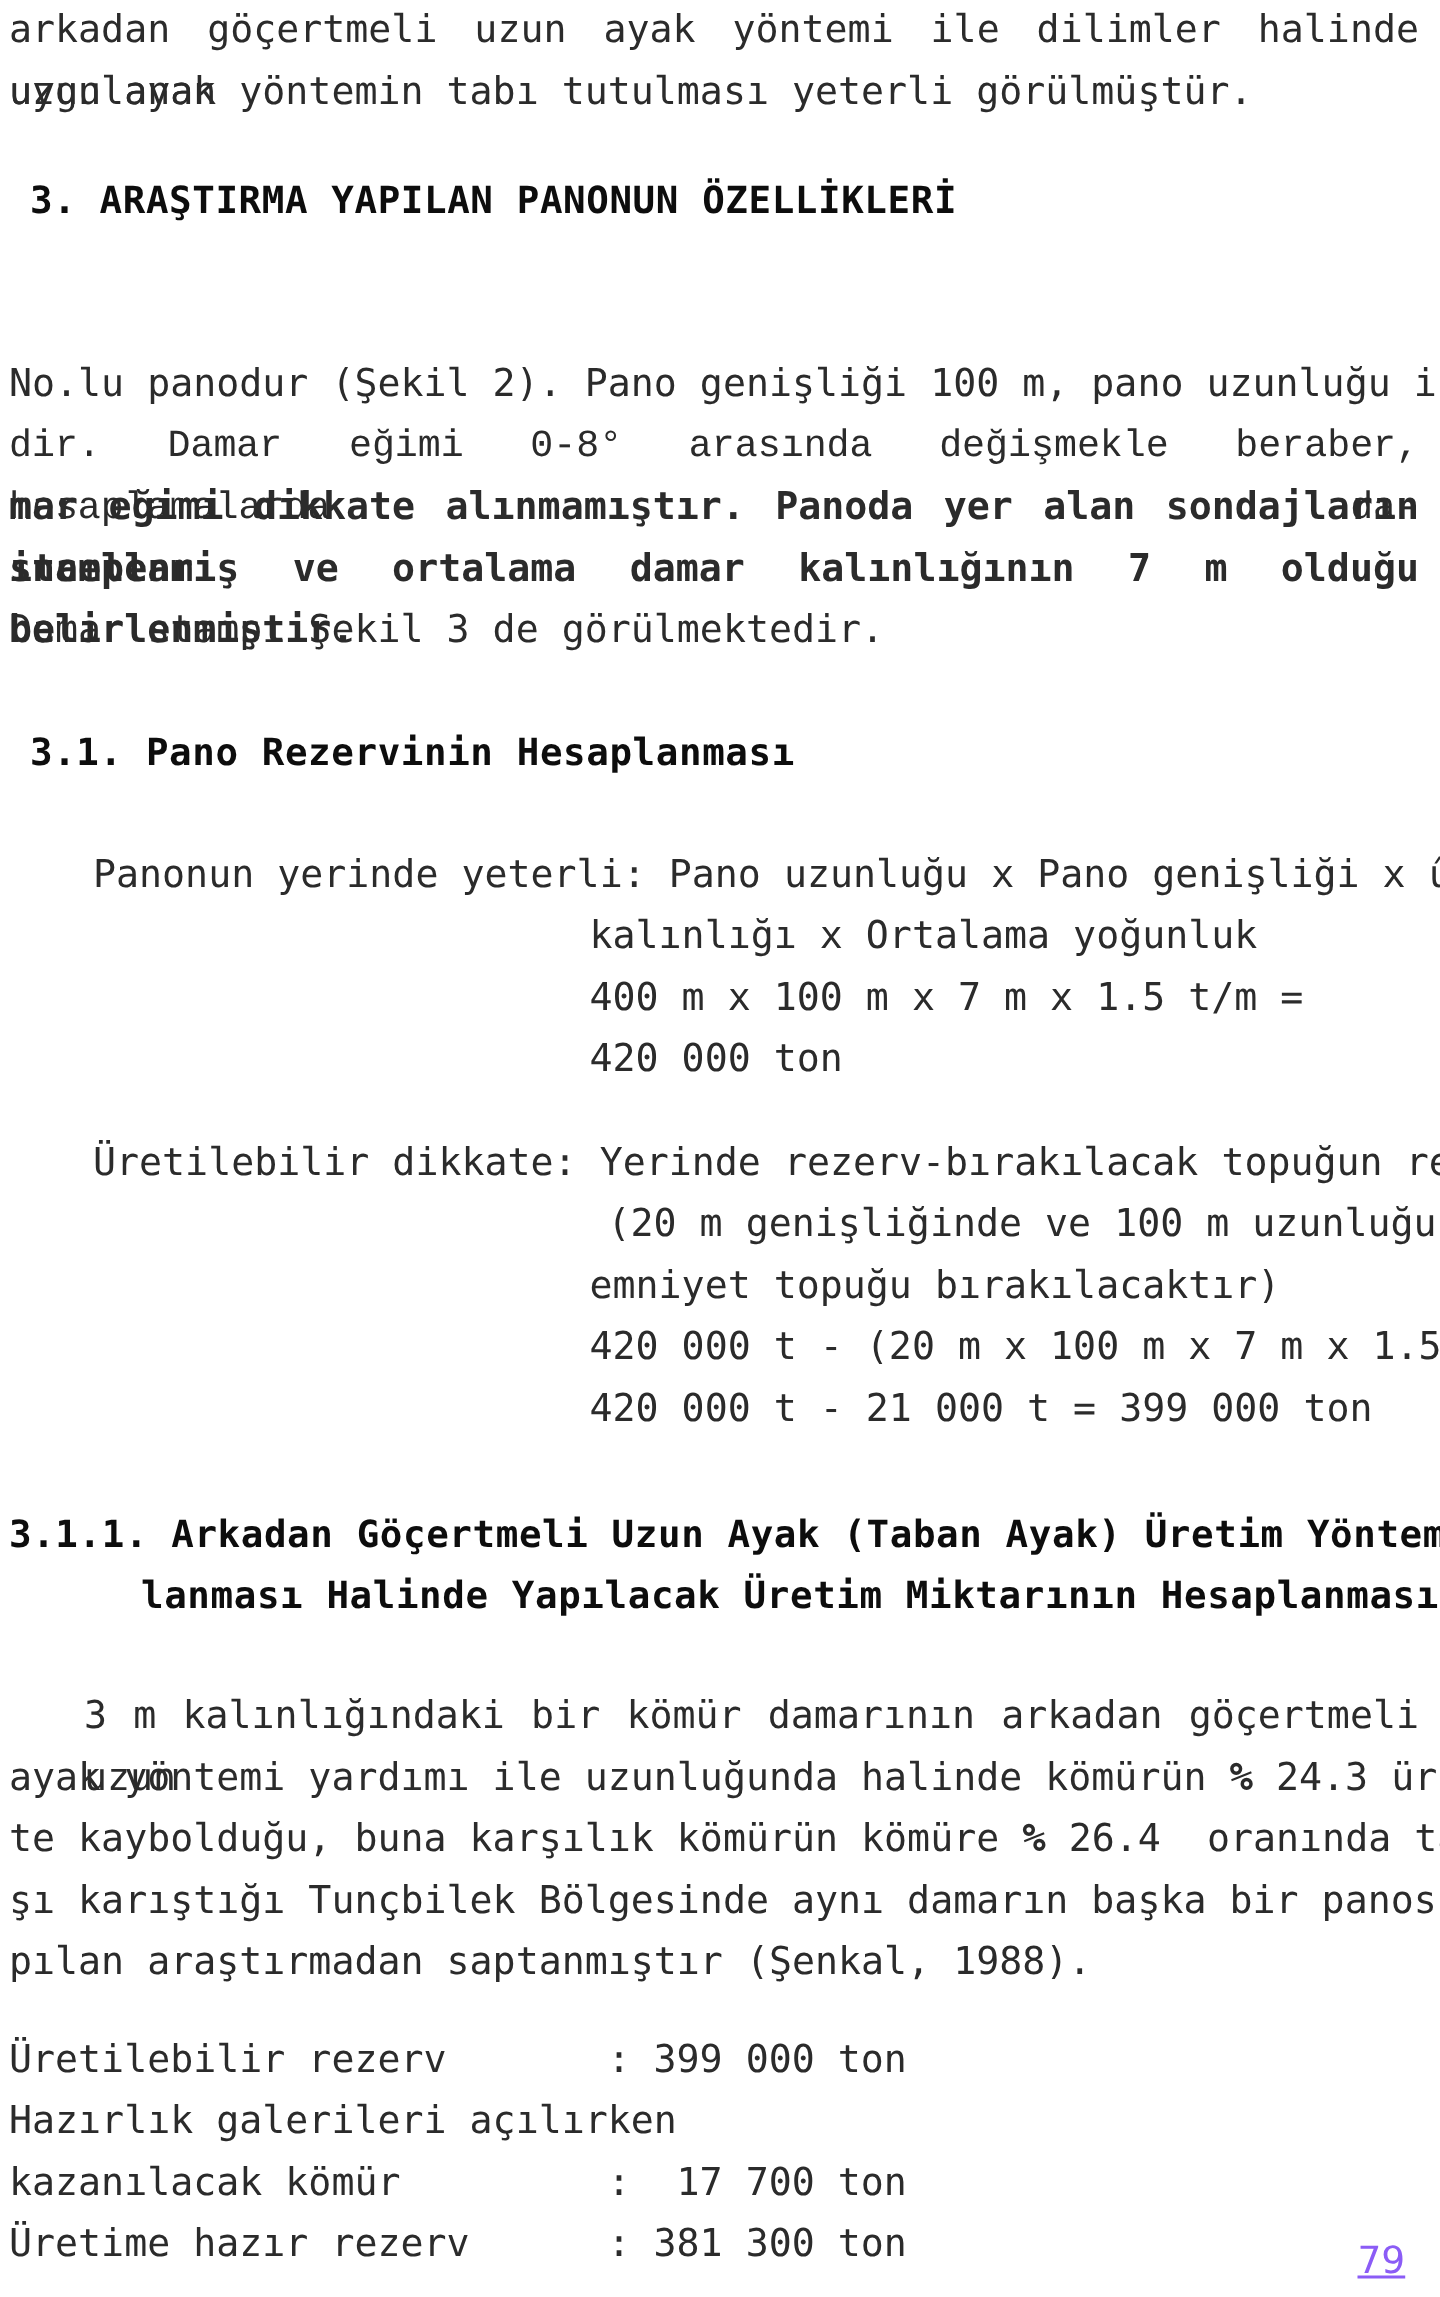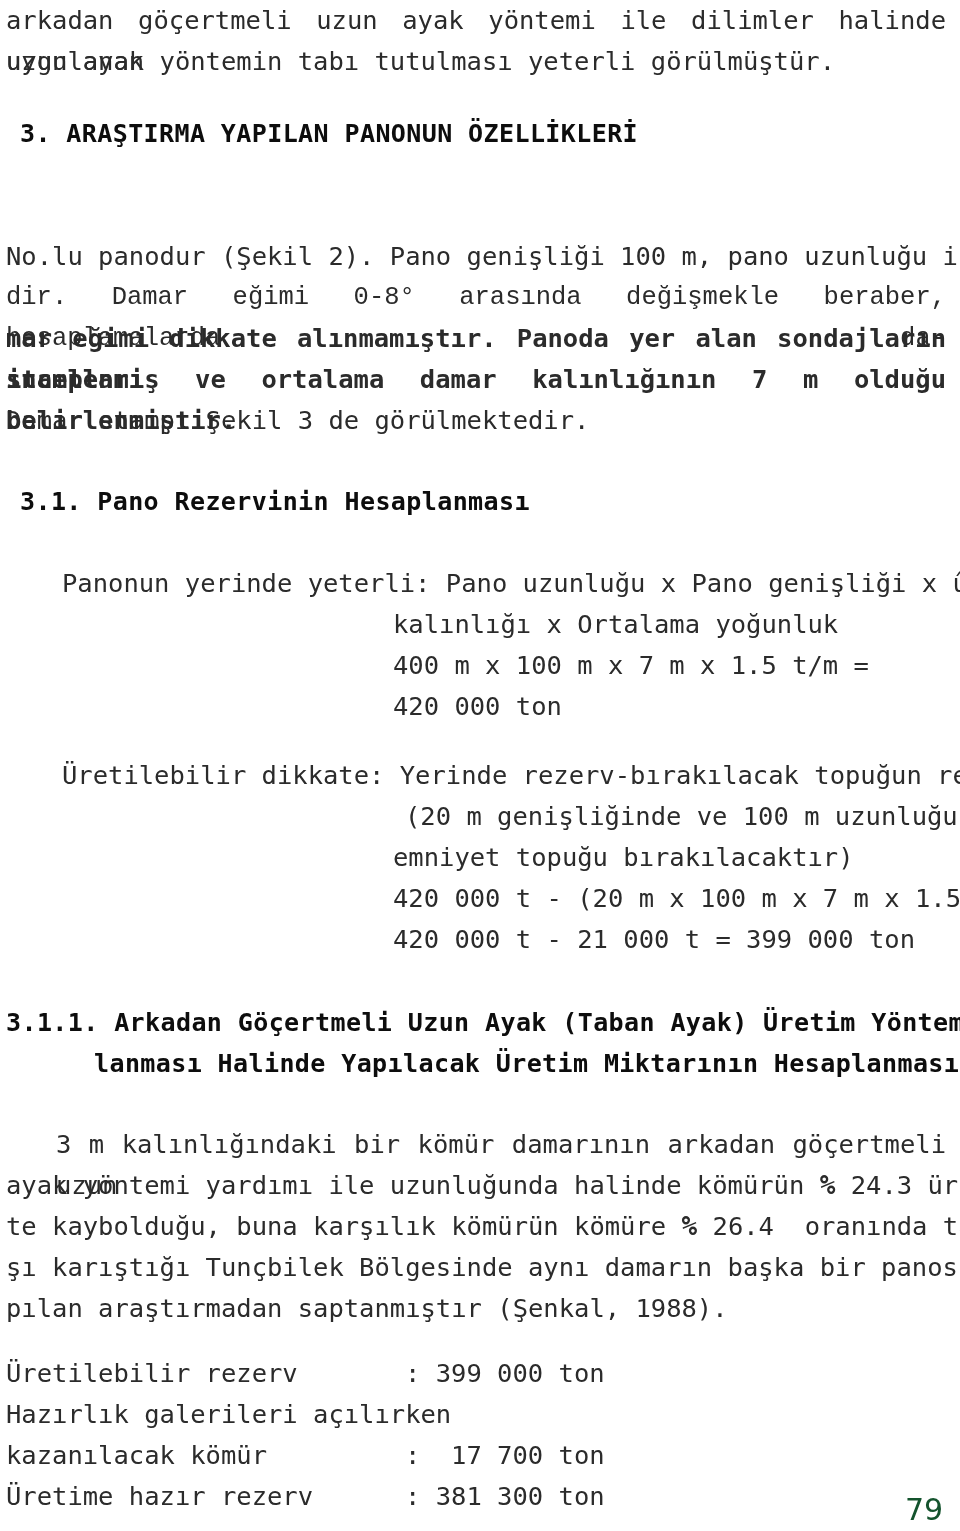--- a/index.html
+++ b/index.html
@@ -45,23 +45,24 @@
     font-size: 25px;
     letter-spacing: 0.4px;
     color: #0d0d0d;
   }
   .pct {
     font-weight: bold;
     font-size: 1.02em;
   }
   .pageno {
     position: absolute;
-    font-size: 30px;
-    color: #14532d;
+    font-size: 25px;
+    color: #8b5cf6;
     font-family: "DejaVu Sans", "Liberation Sans", sans-serif;
+    text-decoration: underline;
   }
 </style>
 </head>
 <body>
 
 <div class="page">
 
   <div class="line just" style="top:0px; left:6px; width:940px;">arkadan göçertmeli uzun ayak yöntemi ile dilimler halinde uygulanan</div>
   <div class="line" style="top:41px; left:6px;">uzun ayak yöntemin tabı tutulması yeterli görülmüştür.</div>
 

